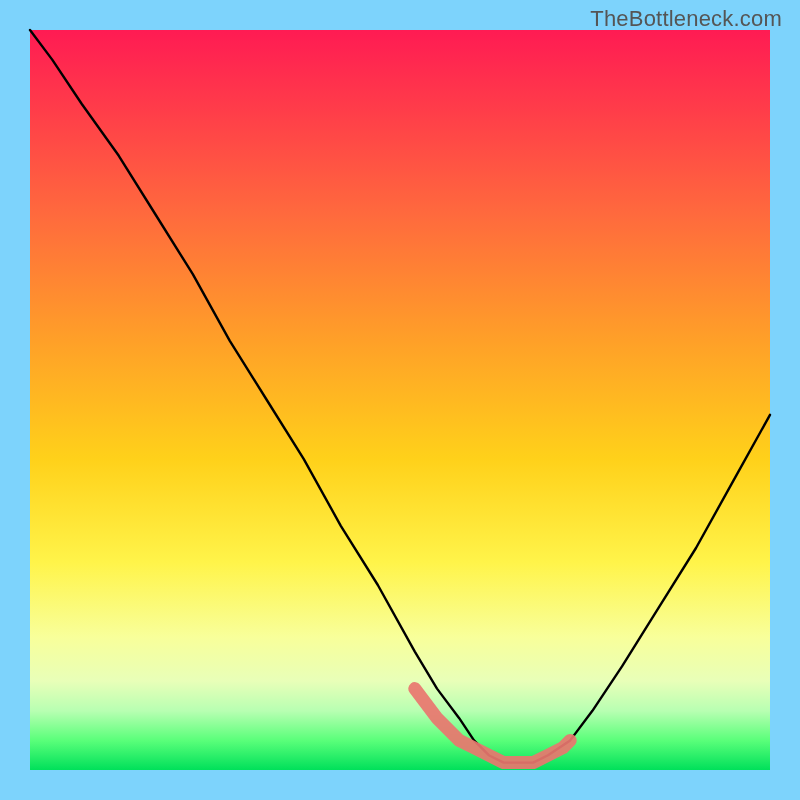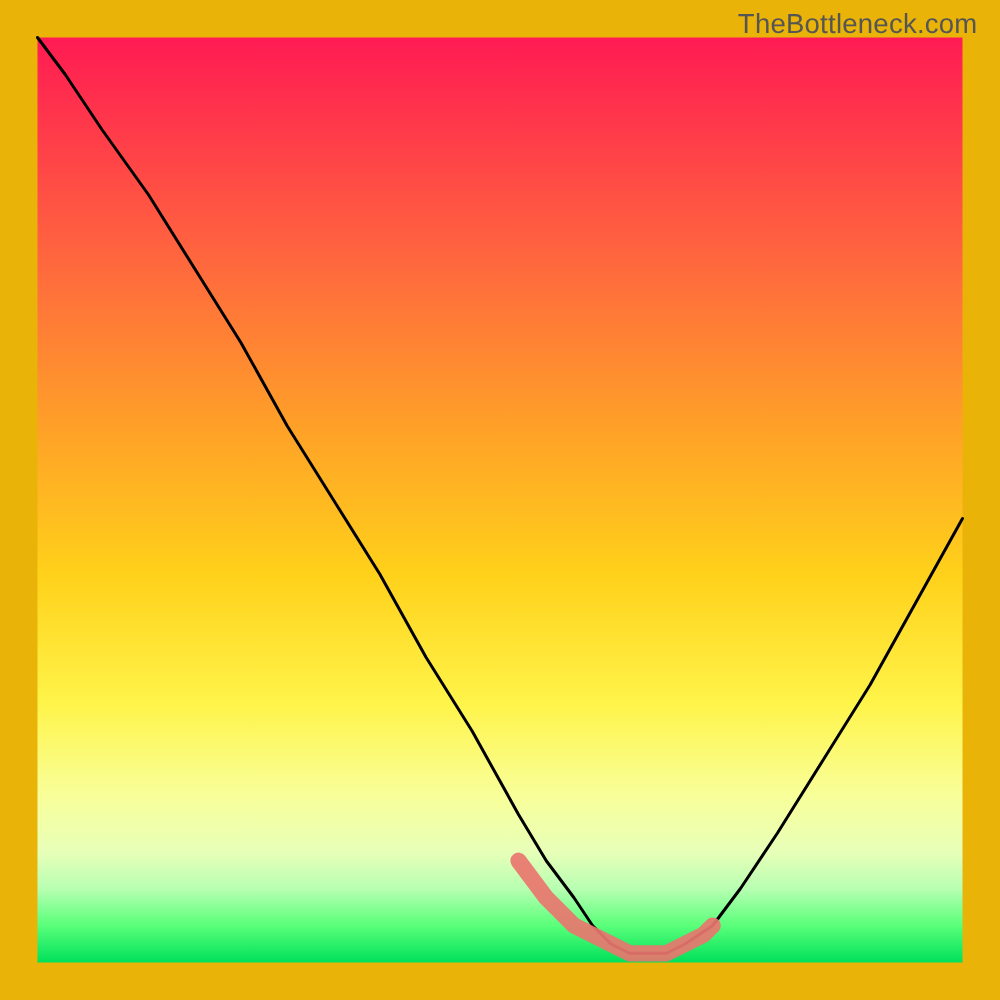--- a/index.html
+++ b/index.html
@@ -8,21 +8,21 @@
     width: 800px;
     height: 800px;
     background: #000;
     overflow: hidden;
     font-family: Arial, Helvetica, sans-serif;
   }
   .frame {
     position: relative;
     width: 800px;
     height: 800px;
-    background: #eab308;
+    background: #7dd3fc;
   }
   .plot-area {
     position: absolute;
     left: 30px;
     top: 30px;
     width: 740px;
     height: 740px;
     
     background: linear-gradient(
       to bottom,

